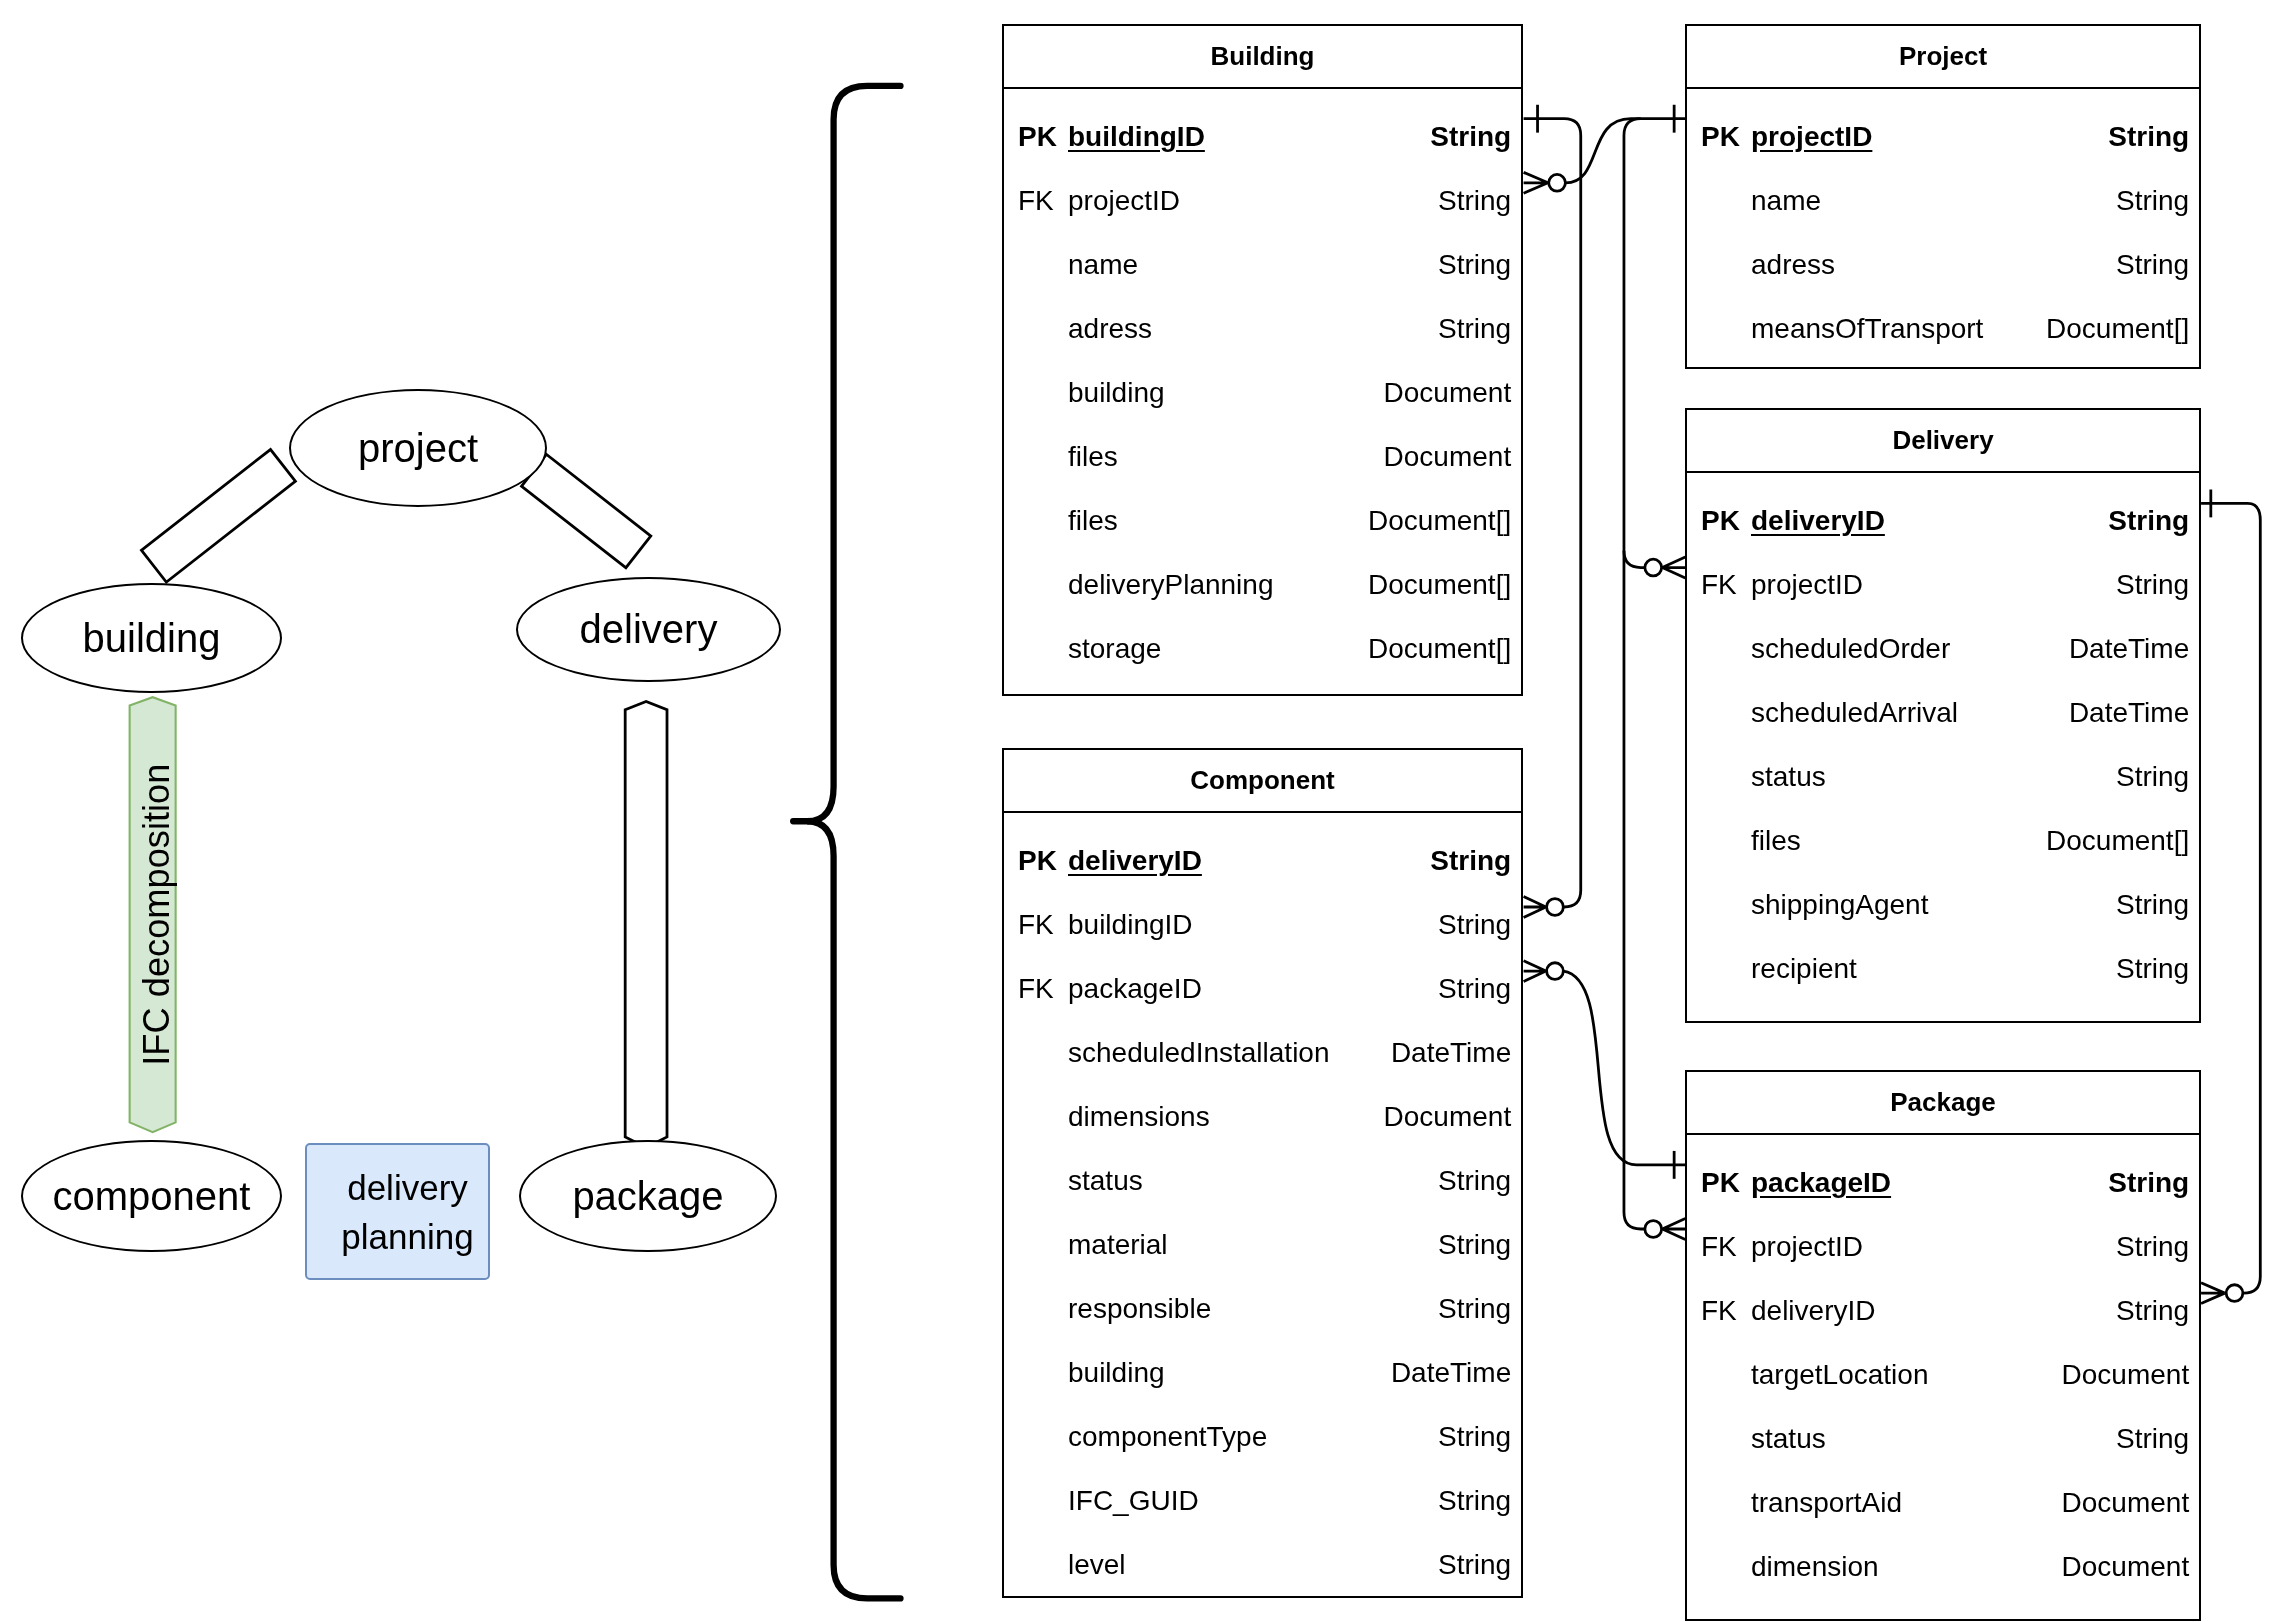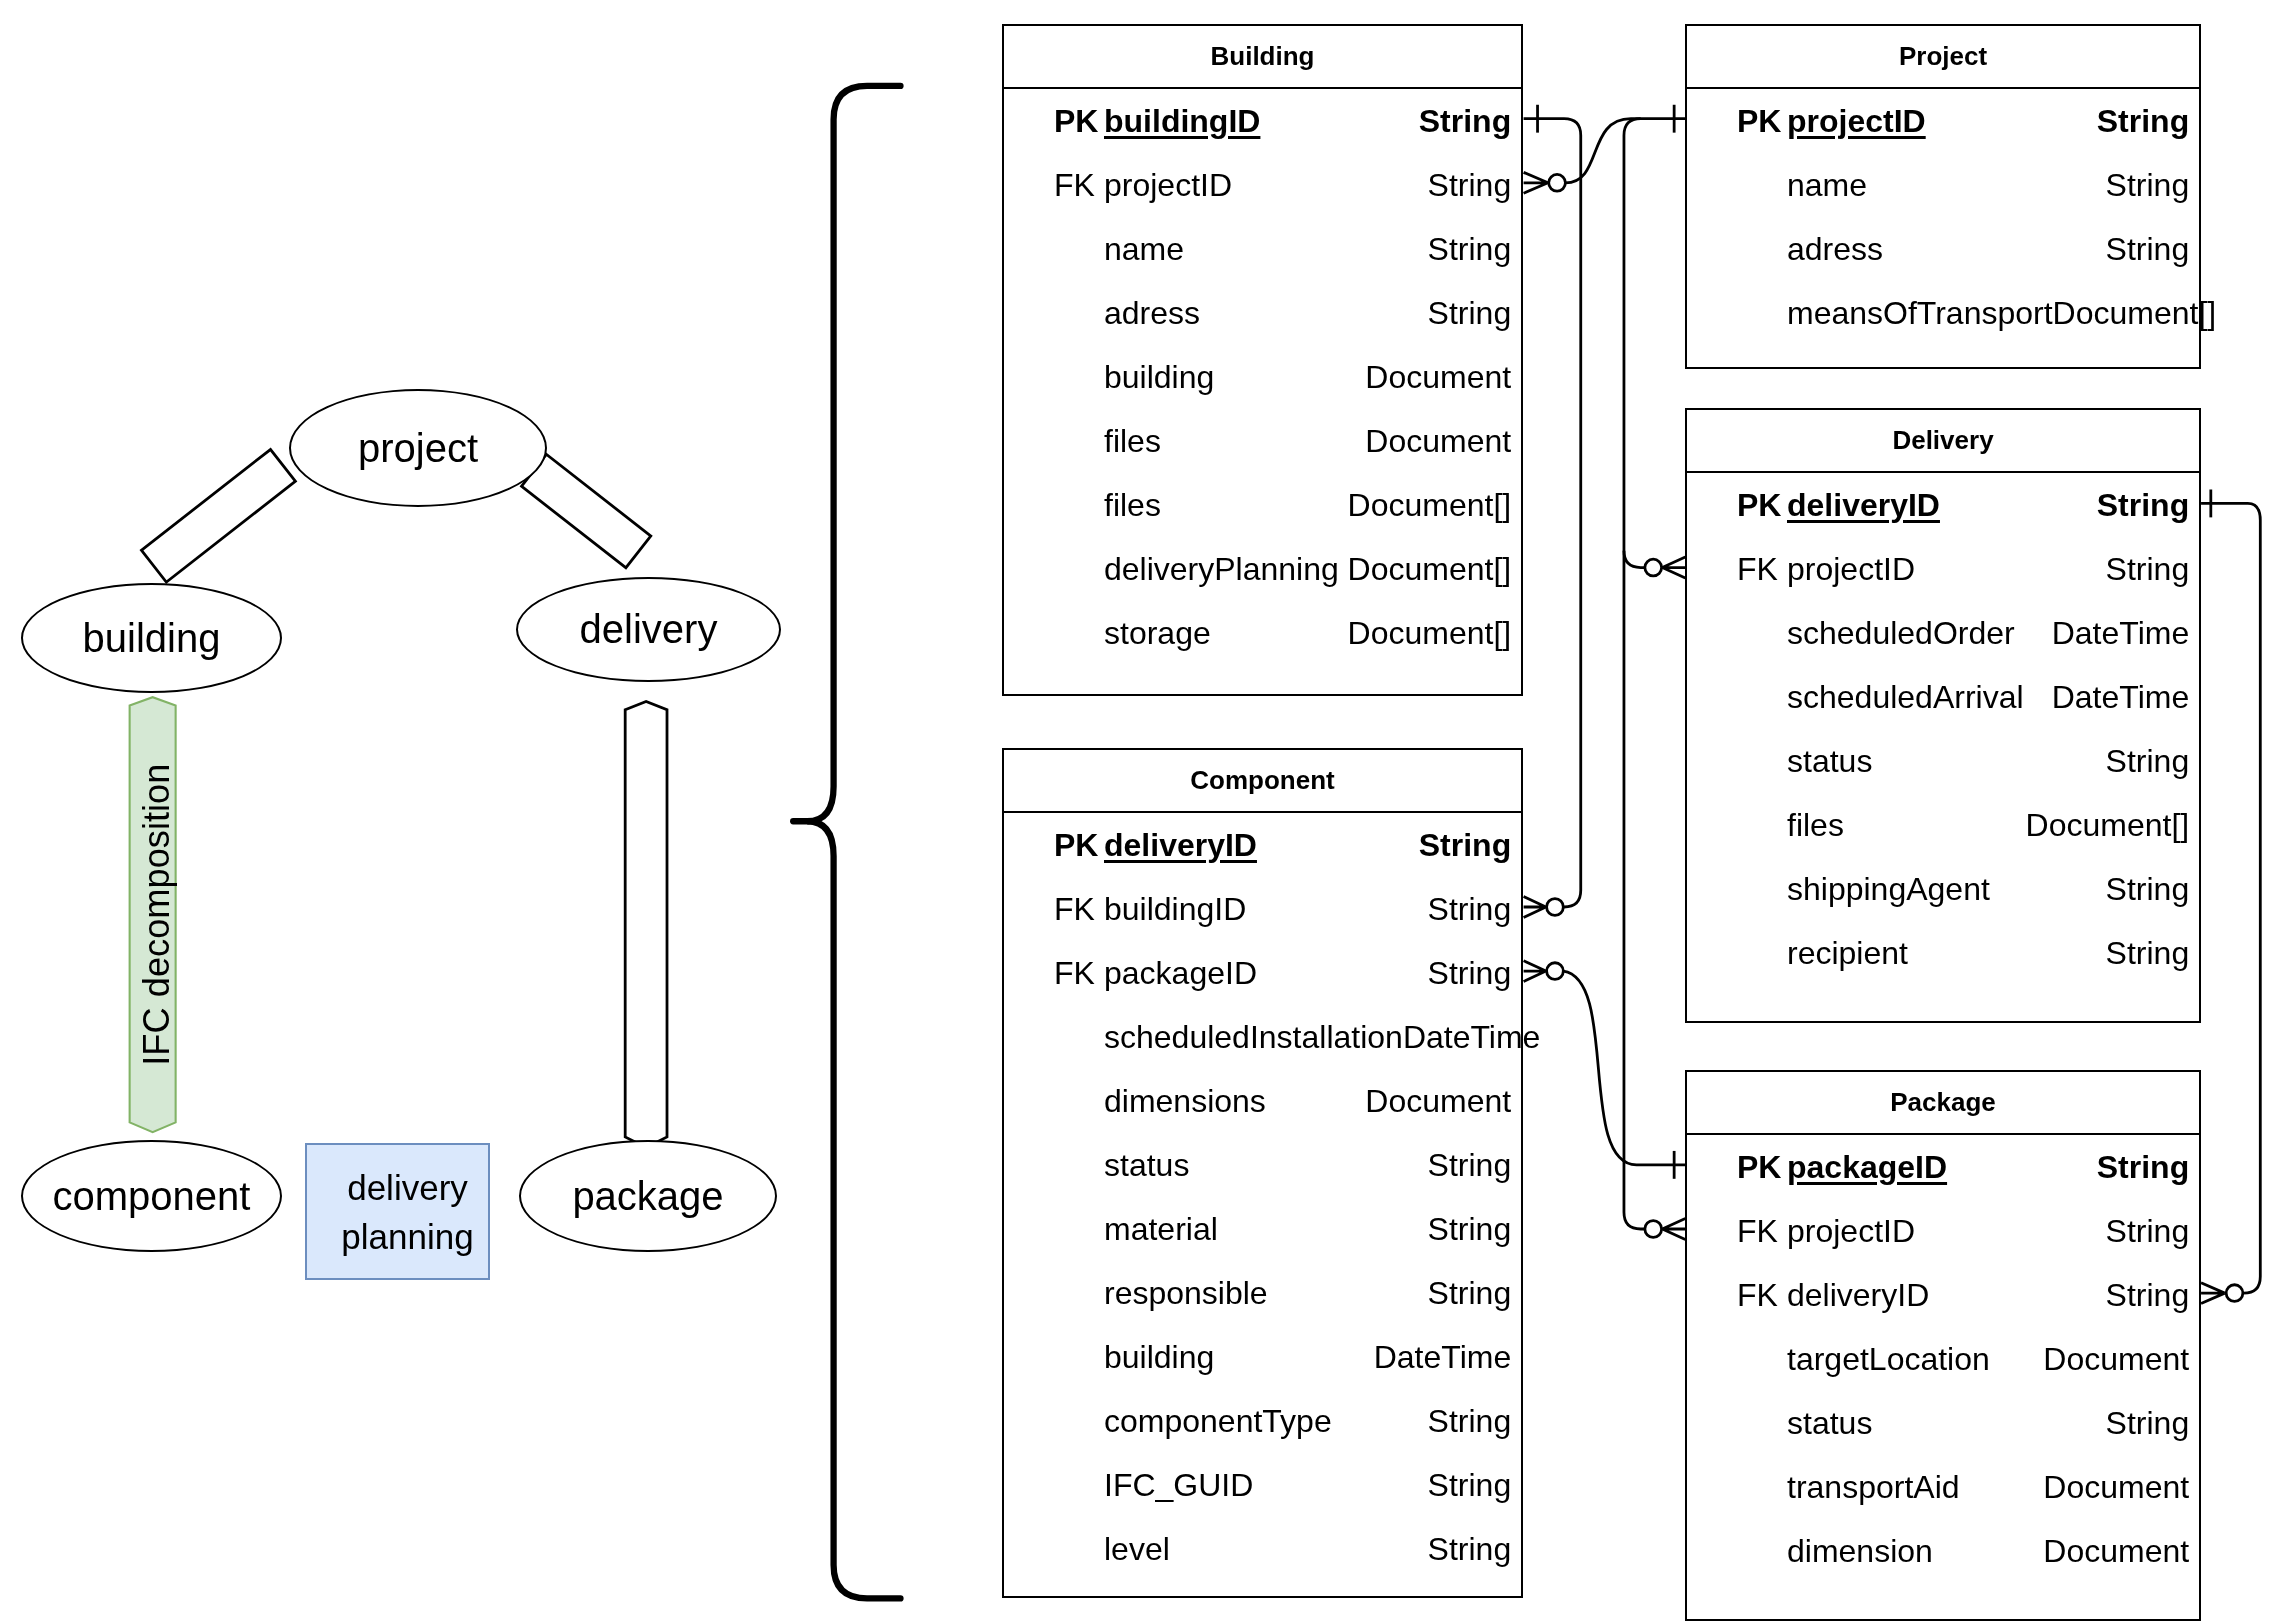--- a/index.html
+++ b/index.html
@@ -4,35 +4,35 @@
 <style>
   html,body{margin:0;padding:0;background:#ffffff;}
   body{width:2284px;height:1623px;position:relative;font-family:"Liberation Sans",sans-serif;color:#000;}
   .stage{position:absolute;left:0;top:0;width:2284px;height:1623px;}
   svg.overlay{position:absolute;left:0;top:0;pointer-events:none;}
 
   
   .etable{position:absolute;background:#fff;border:2.8px solid #000;box-sizing:border-box;}
   .t-title{height:63px;border-bottom:2.8px solid #000;display:flex;align-items:center;justify-content:center;
            font-weight:bold;font-size:26px;box-sizing:border-box;}
-  .t-row{height:64px;display:flex;align-items:center;padding:0 9.8px 0 14px;box-sizing:border-box;font-size:32px;margin-left:36px;}
+  .t-row{height:64px;display:flex;align-items:flex-end;padding:0 9.8px 0 14px;box-sizing:border-box;font-size:28px;}
   .t-row .k{width:50px;flex:none;}
   .t-row .n{flex:1;white-space:nowrap;}
   .t-row .ty{text-align:right;white-space:nowrap;}
   .t-row.pk .k{font-weight:bold;}
   .t-row.pk .n{font-weight:bold;text-decoration:underline;text-underline-offset:4.2px;}
   .t-row.pk .ty{font-weight:bold;}
 
   
   .cnode{position:absolute;border:2.8px solid #000;border-radius:50%;background:#fff;
          display:flex;align-items:center;justify-content:center;font-size:40px;box-sizing:border-box;}
 
   
   .note{position:absolute;display:flex;align-items:center;justify-content:center;text-align:center;
-        font-size:35px;line-height:1.4;box-sizing:border-box;border-radius:0;padding-left:20px;}
+        font-size:35px;line-height:1.4;box-sizing:border-box;border-radius:5px;padding-left:20px;}
 </style>
 </head>
 <body>
 
 <div class="stage">
 
   <svg class="overlay" width="2284" height="1623" viewBox="0 0 3277 2328">
 
     <rect x="196" y="711" width="235" height="58" transform="rotate(-38 313 740)" fill="#ffffff" stroke="#000" stroke-width="4"></rect>
 

